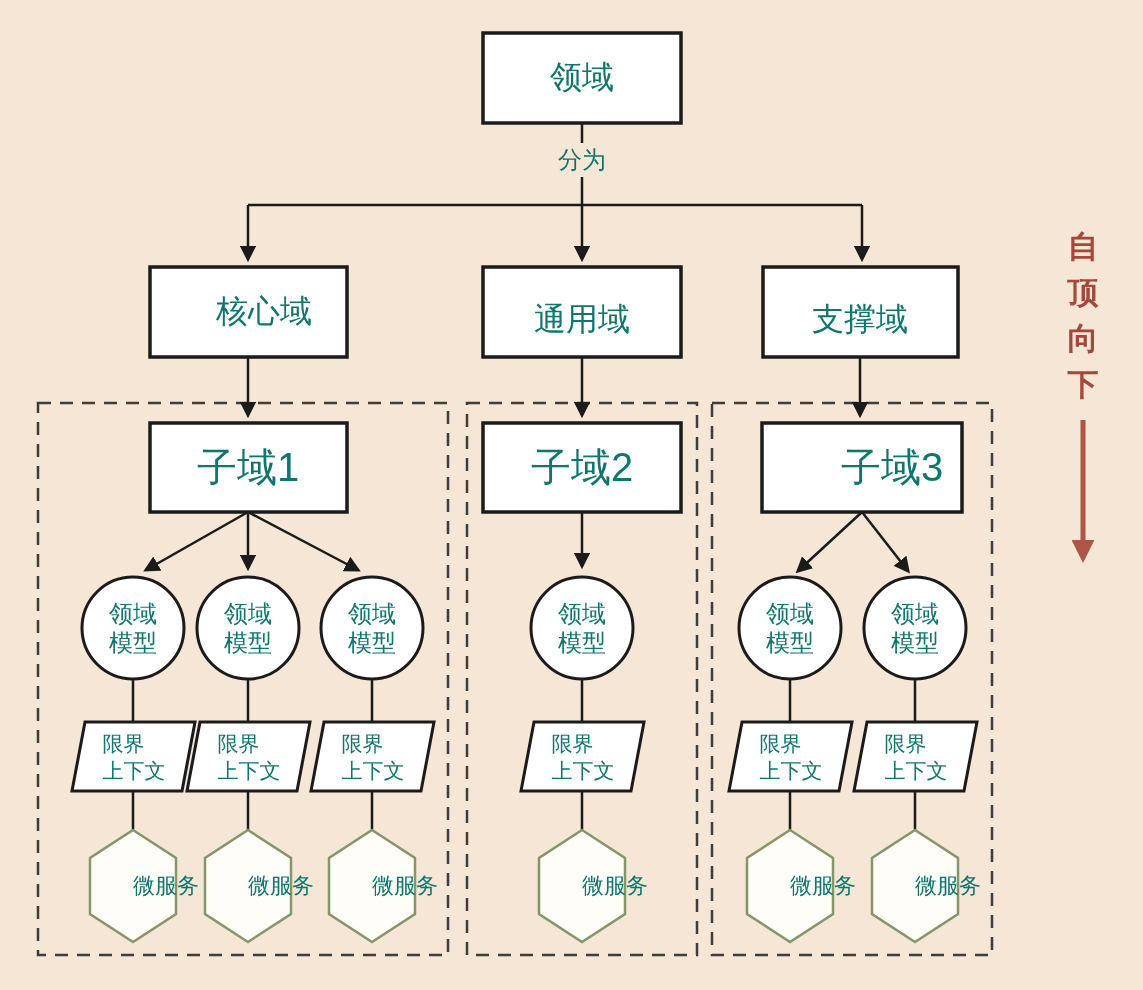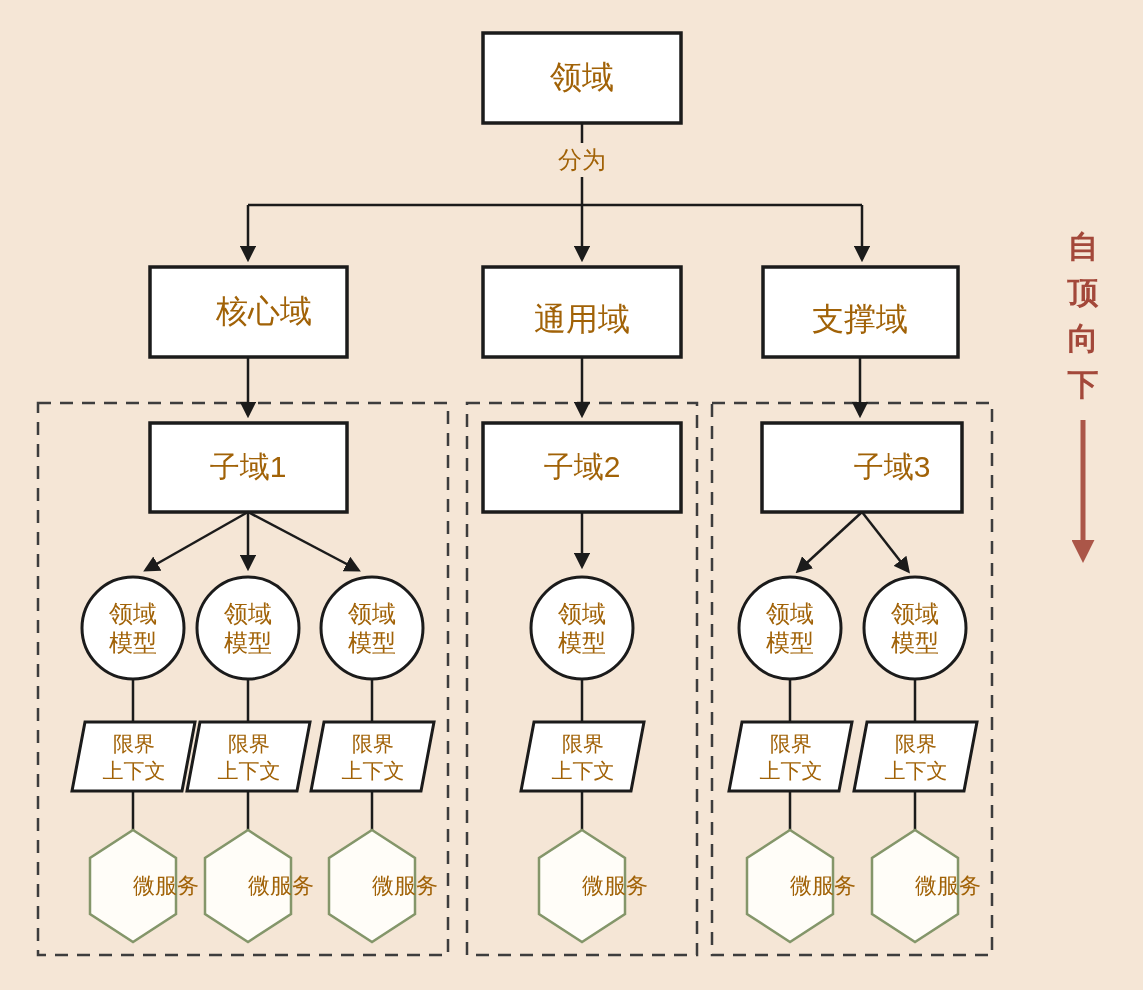--- a/index.html
+++ b/index.html
@@ -18,24 +18,24 @@
   .edge{stroke:#1b1b1b;stroke-width:2.5;fill:none;}
   .node{stroke:#1b1b1b;stroke-width:3.5;fill:#ffffff;}
   .circ{stroke:#1b1b1b;stroke-width:3;fill:#ffffff;}
   .para{stroke:#1b1b1b;stroke-width:3;fill:#ffffff;}
   .hex{stroke:#84966a;stroke-width:2.5;fill:#fffdf8;}
   .dash{stroke:#3d3d3d;stroke-width:2.5;fill:none;stroke-dasharray:13 9;}
   .rededge{stroke:#ab5648;stroke-width:5;fill:none;}
   
   .lbl{
     position:absolute;transform:translate(-50%,-50%);
-    text-align:center;color:#a16207;white-space:nowrap;
+    text-align:left;color:#0f766e;white-space:nowrap;
   }
   .box-lbl{font-size:32px;}
-  .sub-lbl{font-size:30px;}
+  .sub-lbl{font-size:40px;}
   .note{font-size:24px;background:#f5e6d6;padding:1px 6px;}
   .model-lbl{font-size:24px;line-height:29px;}
   .bc-lbl{font-size:21px;line-height:27px;}
   .ms-lbl{font-size:22px;margin-left:33px;}
   .model-lbl span,.bc-lbl span{display:block;}
   .sidenote{
     position:absolute;transform:translate(-50%,-50%);
     color:#a3483a;font-weight:bold;font-size:31px;line-height:46px;
     text-align:center;
   }

